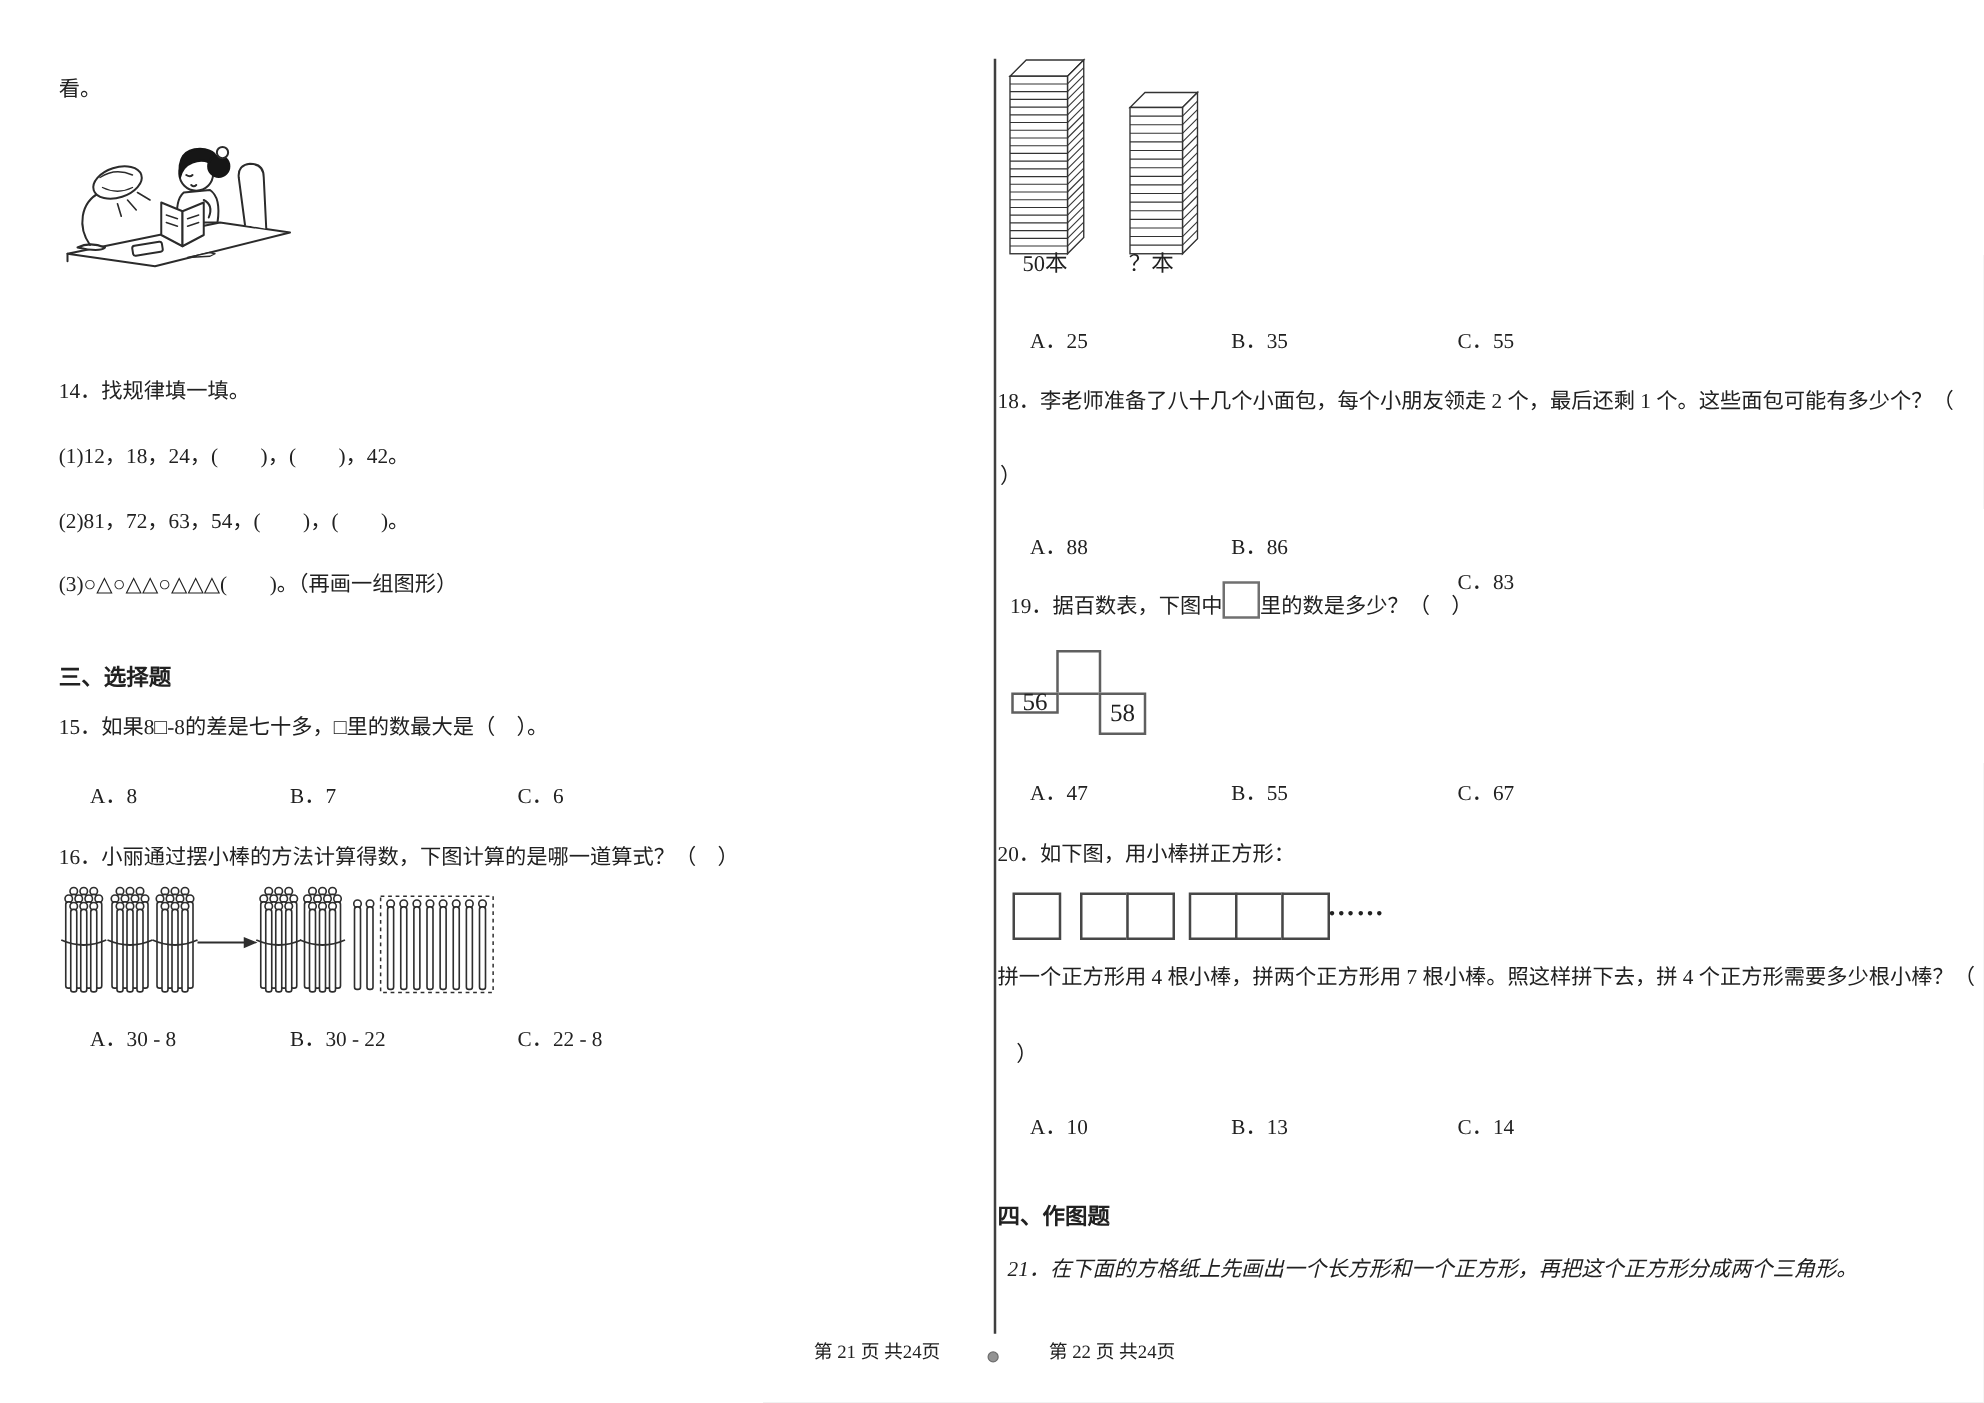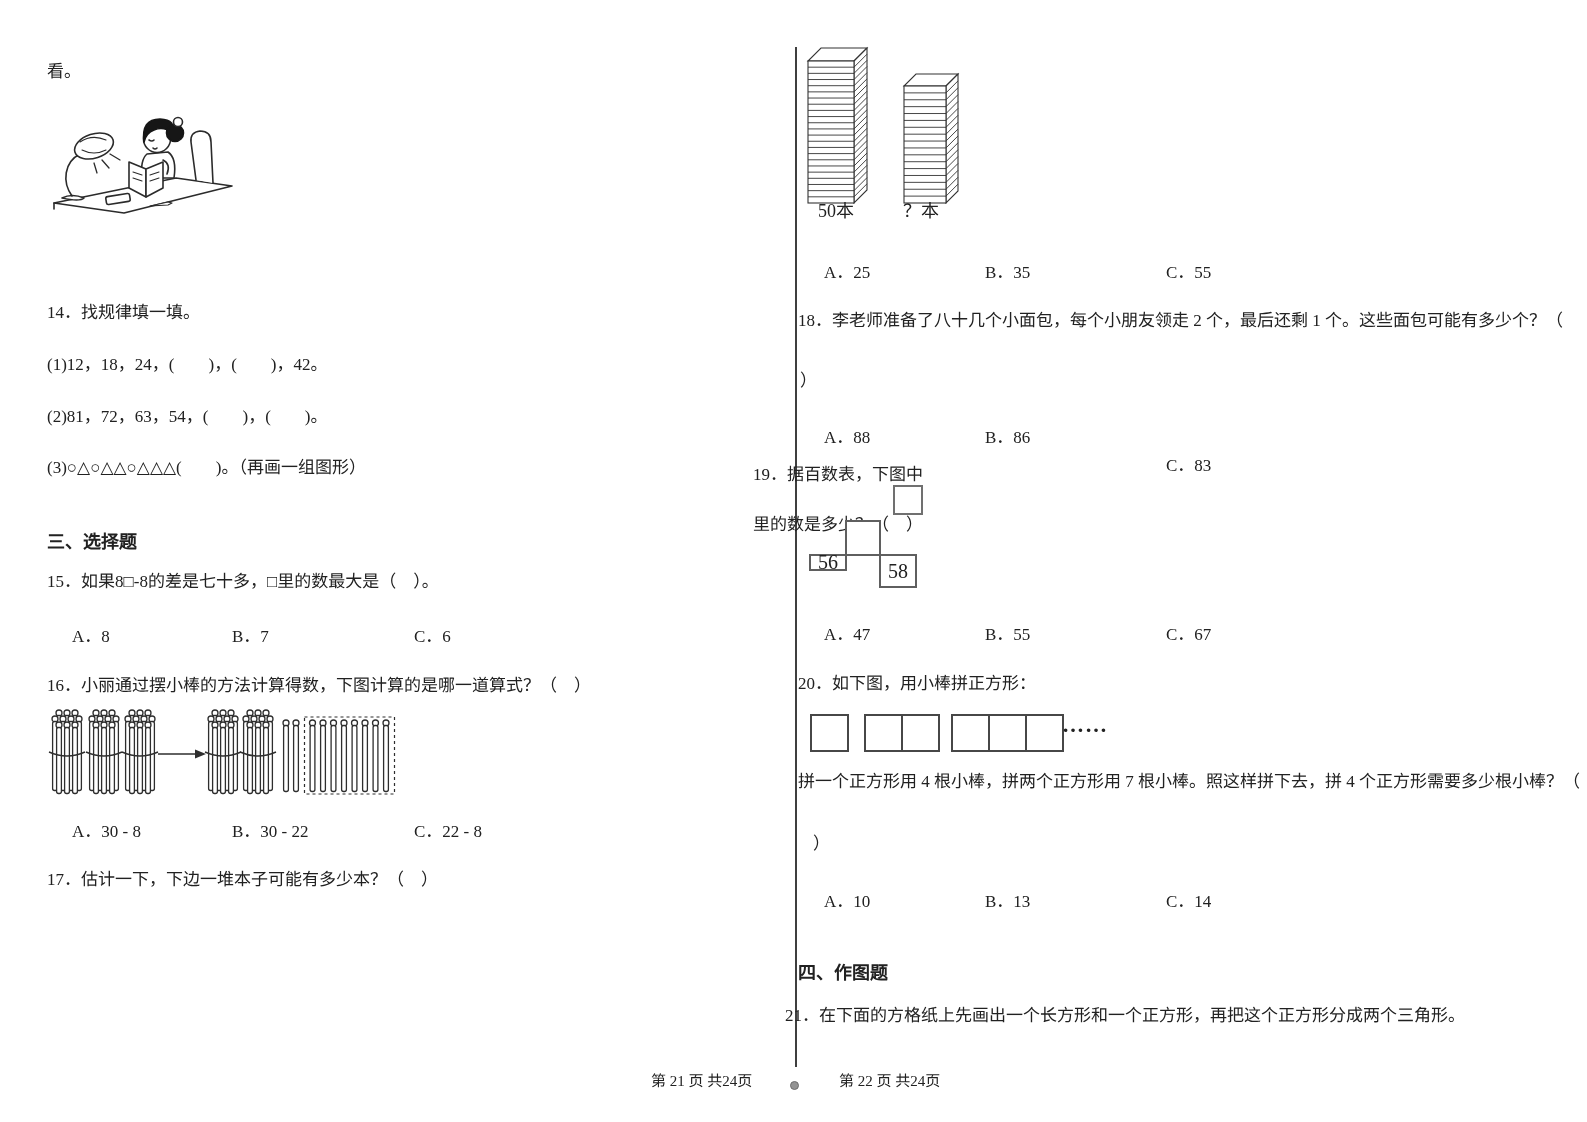--- a/index.html
+++ b/index.html
@@ -203,21 +203,20 @@
       <circle stroke="#2e2e2e" fill="#fff" stroke-width="1.3" cx="327.5" cy="21" r="3"></circle>
       <rect stroke="#2e2e2e" fill="#fff" stroke-width="1.3" x="325.1" y="23.5" width="4.8" height="66" rx="2"></rect>
       <circle stroke="#2e2e2e" fill="#fff" stroke-width="1.3" cx="338" cy="21" r="3"></circle>
       <rect stroke="#2e2e2e" fill="#fff" stroke-width="1.3" x="335.6" y="23.5" width="4.8" height="66" rx="2"></rect>
     </svg>
 
   <span class="opt" style="left:72px;top:817px;">A．30 - 8</span>
   <span class="opt" style="left:232px;top:817px;">B．30 - 22</span>
   <span class="opt" style="left:414px;top:817px;">C．22 - 8</span>
 
-  <div class="t" style="left:47px;top:870px;">17．估计一下，下边一堆本子可能有多少本？（　）</div>
 
   <div class="footer" style="left:651px;top:1069px;">第 21 页 共24页</div>
 
   <svg id="books-svg" class="abs" style="left:800px;top:45px;" width="165" height="160" viewBox="0 0 165 160">
       <polygon stroke="#333" fill="#fff" stroke-width="1.1" points="8,16 54,16 67,3 21,3"></polygon>
       <polygon stroke="#333" fill="#fff" stroke-width="1.1" points="54,16 67,3 67,145 54,158"></polygon>
       <rect stroke="#333" fill="#fff" stroke-width="1.1" x="8" y="16" width="46" height="142"></rect>
       <line stroke="#333" stroke-width="0.9" x1="8" y1="22.17391304347826" x2="54" y2="22.17391304347826"></line>
       <line stroke="#333" stroke-width="0.9" x1="54" y1="22.17391304347826" x2="67" y2="9.173913043478262"></line>
       <line stroke="#333" stroke-width="0.9" x1="8" y1="28.347826086956523" x2="54" y2="28.347826086956523"></line>
@@ -304,21 +303,21 @@
   <span class="opt" style="left:824px;top:258px;">A．25</span>
   <span class="opt" style="left:985px;top:258px;">B．35</span>
   <span class="opt" style="left:1166px;top:258px;">C．55</span>
 
   <div class="t" style="left:798px;top:311px;">18．李老师准备了八十几个小面包，每个小朋友领走 2 个，最后还剩 1 个。这些面包可能有多少个？（</div>
   <div class="t" style="left:800px;top:371px;">）</div>
   <span class="opt" style="left:824px;top:423px;">A．88</span>
   <span class="opt" style="left:985px;top:423px;">B．86</span>
   <span class="opt" style="left:1166px;top:423px;margin-top:28px;">C．83</span>
 
-  <div class="q19line" style="left:753px;top:465px;flex-direction:column;">
+  <div class="q19line" style="left:808px;top:465px;">
     <span>19．据百数表，下图中</span>
     <span class="inlinebox"></span>
     <span>里的数是多少？（　）</span>
   </div>
 
   <div class="box" style="left:845px;top:520px;width:36px;height:36px;"></div>
   <div class="box cellnum" style="left:809px;top:554px;width:38px;height:17px;">56</div>
   <div class="box cellnum" style="left:879px;top:554px;width:38px;height:34px;">58</div>
 
   <span class="opt" style="left:824px;top:620px;text-align:center;">A．47</span>
@@ -341,17 +340,17 @@
   </div>
   <div class="dots" style="left:1062px;top:712px;">……</div>
 
   <div class="t" style="left:798px;top:772px;">拼一个正方形用 4 根小棒，拼两个正方形用 7 根小棒。照这样拼下去，拼 4 个正方形需要多少根小棒？（</div>
   <div class="t" style="left:813px;top:834px;">）</div>
   <span class="opt" style="left:824px;top:887px;">A．10</span>
   <span class="opt" style="left:985px;top:887px;">B．13</span>
   <span class="opt" style="left:1166px;top:887px;">C．14</span>
 
   <div class="head" style="left:798px;top:958px;">四、作图题</div>
-  <div class="t" style="left:785px;top:1006px;">21．在下面的方格纸上先画出一个长方形和一个正方形，再把这个正方形分成两个三角形。</div>
+  <div class="t" style="left:806px;top:1006px;font-style:italic;">21．在下面的方格纸上先画出一个长方形和一个正方形，再把这个正方形分成两个三角形。</div>
 
   <div class="footer" style="left:839px;top:1069px;">第 22 页 共24页</div>
   <div class="pagedot" style="left:790px;top:1081px;"></div>
 </div>
 
 </body></html>

